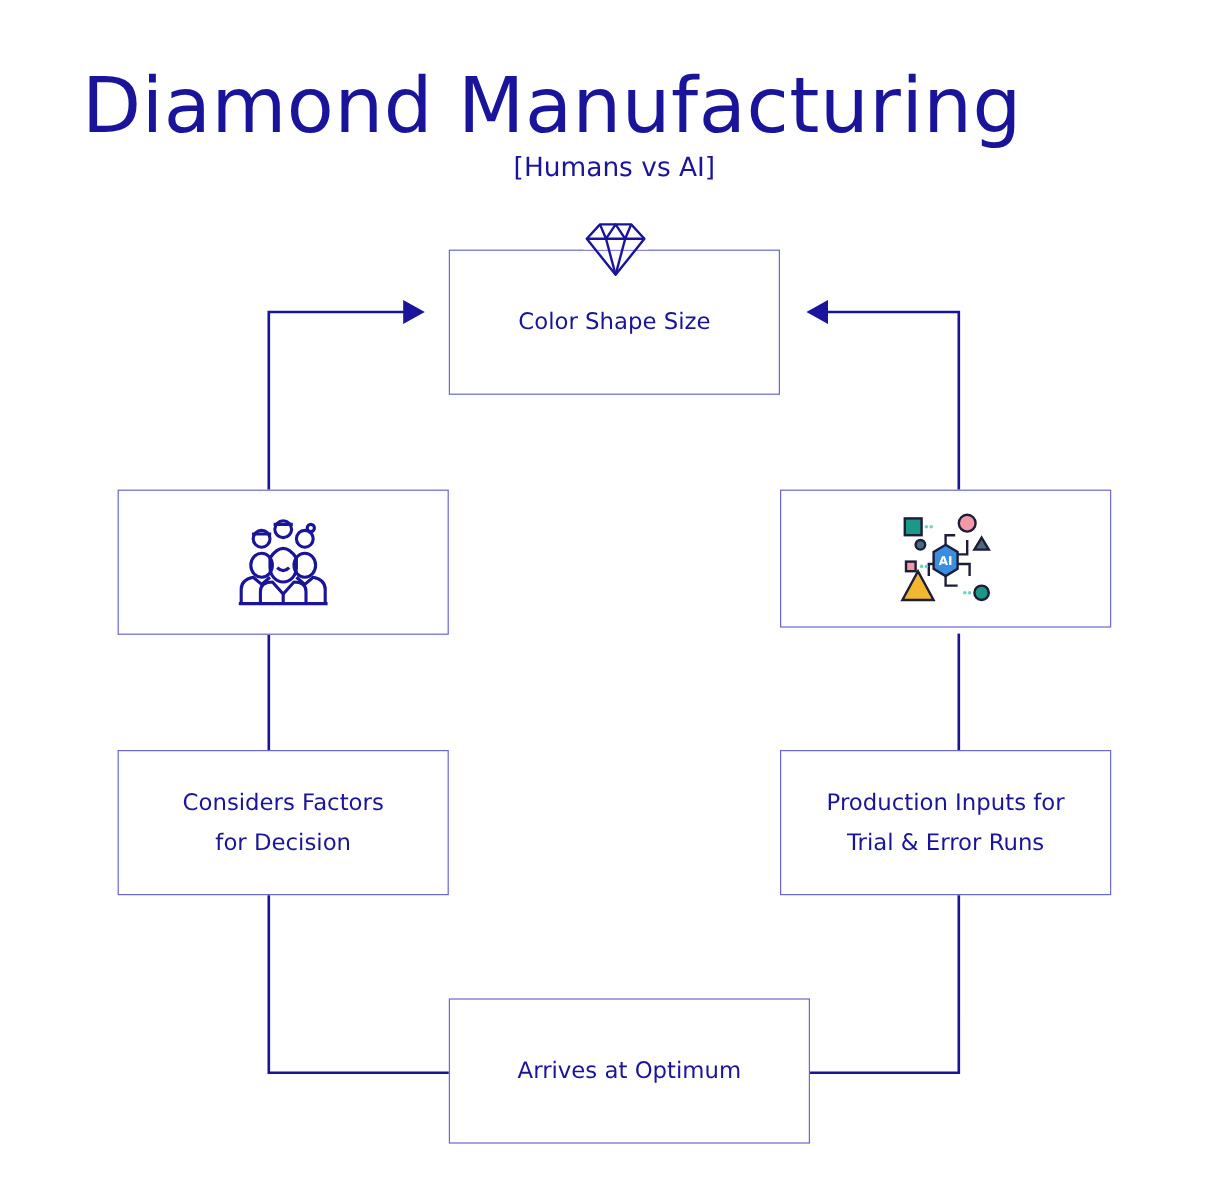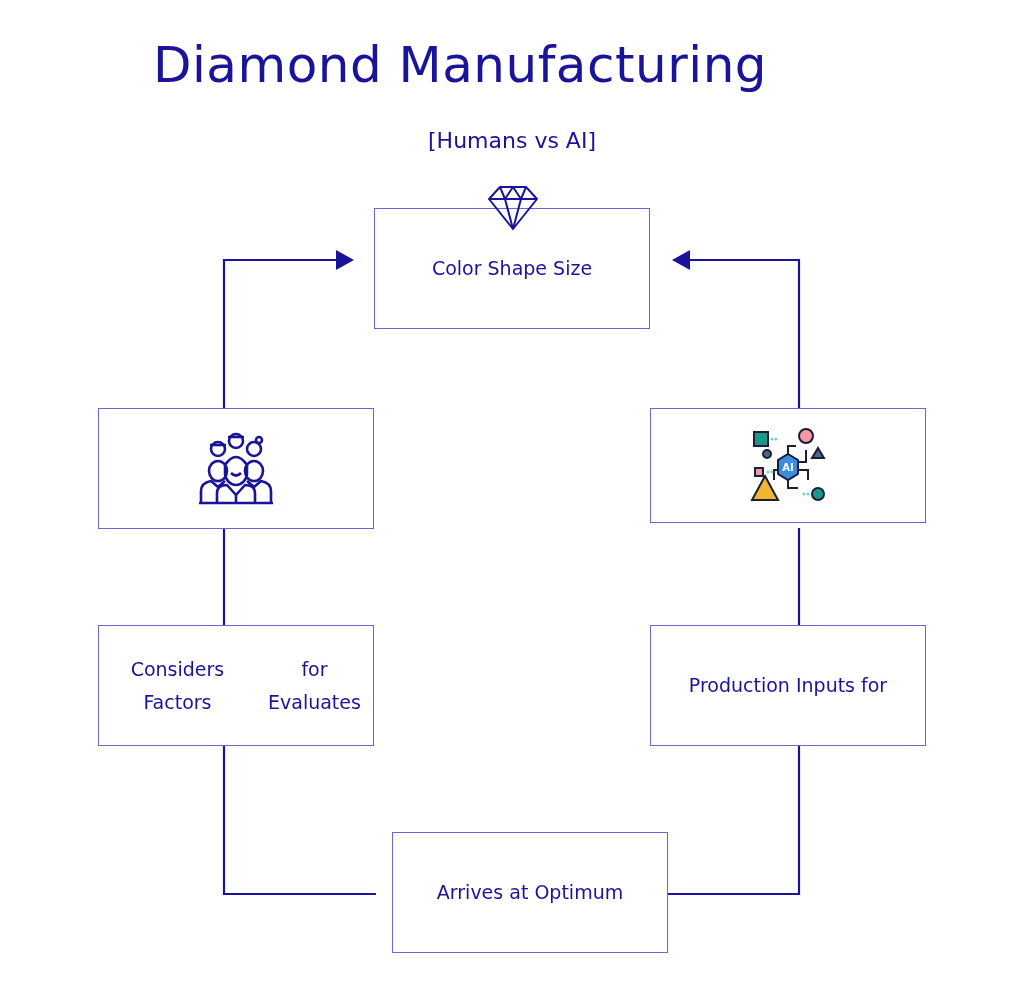--- a/index.html
+++ b/index.html
@@ -1,17 +1,17 @@
 <!DOCTYPE html>
 <html><head>
 <meta charset="utf-8">
 <style>
   html,body{margin:0;padding:0;background:#fff;}
   body{width:1024px;height:999px;position:relative;overflow:hidden;font-family:"DejaVu Sans","Liberation Sans",sans-serif;color:#1a149a;}
-  .title{position:absolute;left:0;width:920px;top:36px;text-align:center;font-size:50px;font-weight:400;letter-spacing:0.5px;color:#1a149a;}
+  .title{position:absolute;left:0;width:920px;top:52px;text-align:center;font-size:64px;font-weight:400;letter-spacing:0.5px;color:#1a149a;}
   .subtitle{position:absolute;left:0;width:1024px;top:128px;text-align:center;font-size:22px;color:#1a149a;}
   .box{position:absolute;border:1.5px solid #6a66d4;background:#fff;box-sizing:border-box;display:flex;align-items:center;justify-content:center;text-align:center;font-size:19px;line-height:33px;color:#1a149a;}
   svg.conn{position:absolute;left:0;top:0;}
 </style>
 </head>
 <body>
 
 <svg class="conn" width="1024" height="999">
   <polyline points="224,409 224,260 340,260" fill="none" stroke="#1a149a" stroke-width="2.2"></polyline>
   <polygon points="336,250 354,260 336,270" fill="#1a149a"></polygon>
@@ -81,24 +81,25 @@
         <circle cx="24" cy="13" r="1.5"></circle>
         <circle cx="28" cy="13" r="1.5"></circle>
         <circle cx="20" cy="46" r="1.5"></circle>
         <circle cx="24" cy="46" r="1.5"></circle>
         <circle cx="60" cy="68" r="1.5"></circle>
         <circle cx="56" cy="68" r="1.5"></circle>
       </g>
   </svg>
 </div>
 
-<div class="box" style="left:98px;top:625px;width:276px;height:121px;flex-direction:row;">
+<div class="box" style="left:98px;top:625px;width:276px;height:121px;flex-direction:column;">
   <span>Considers Factors</span>
-  <span>for Evaluates</span>
+  <span>for Decision</span>
 </div>
 
 <div class="box" style="left:650px;top:625px;width:276px;height:121px;flex-direction:column;">
   <span>Production Inputs for</span>
+  <span>Trial &amp; Error Runs</span>
 </div>
 
-<div class="box" style="left:374px;top:832px;width:276px;height:121px;flex-direction:column;margin-left:18px;">
+<div class="box" style="left:374px;top:832px;width:301px;height:121px;flex-direction:column;">
   <span>Arrives at Optimum</span>
 </div>
 
 </body></html>

